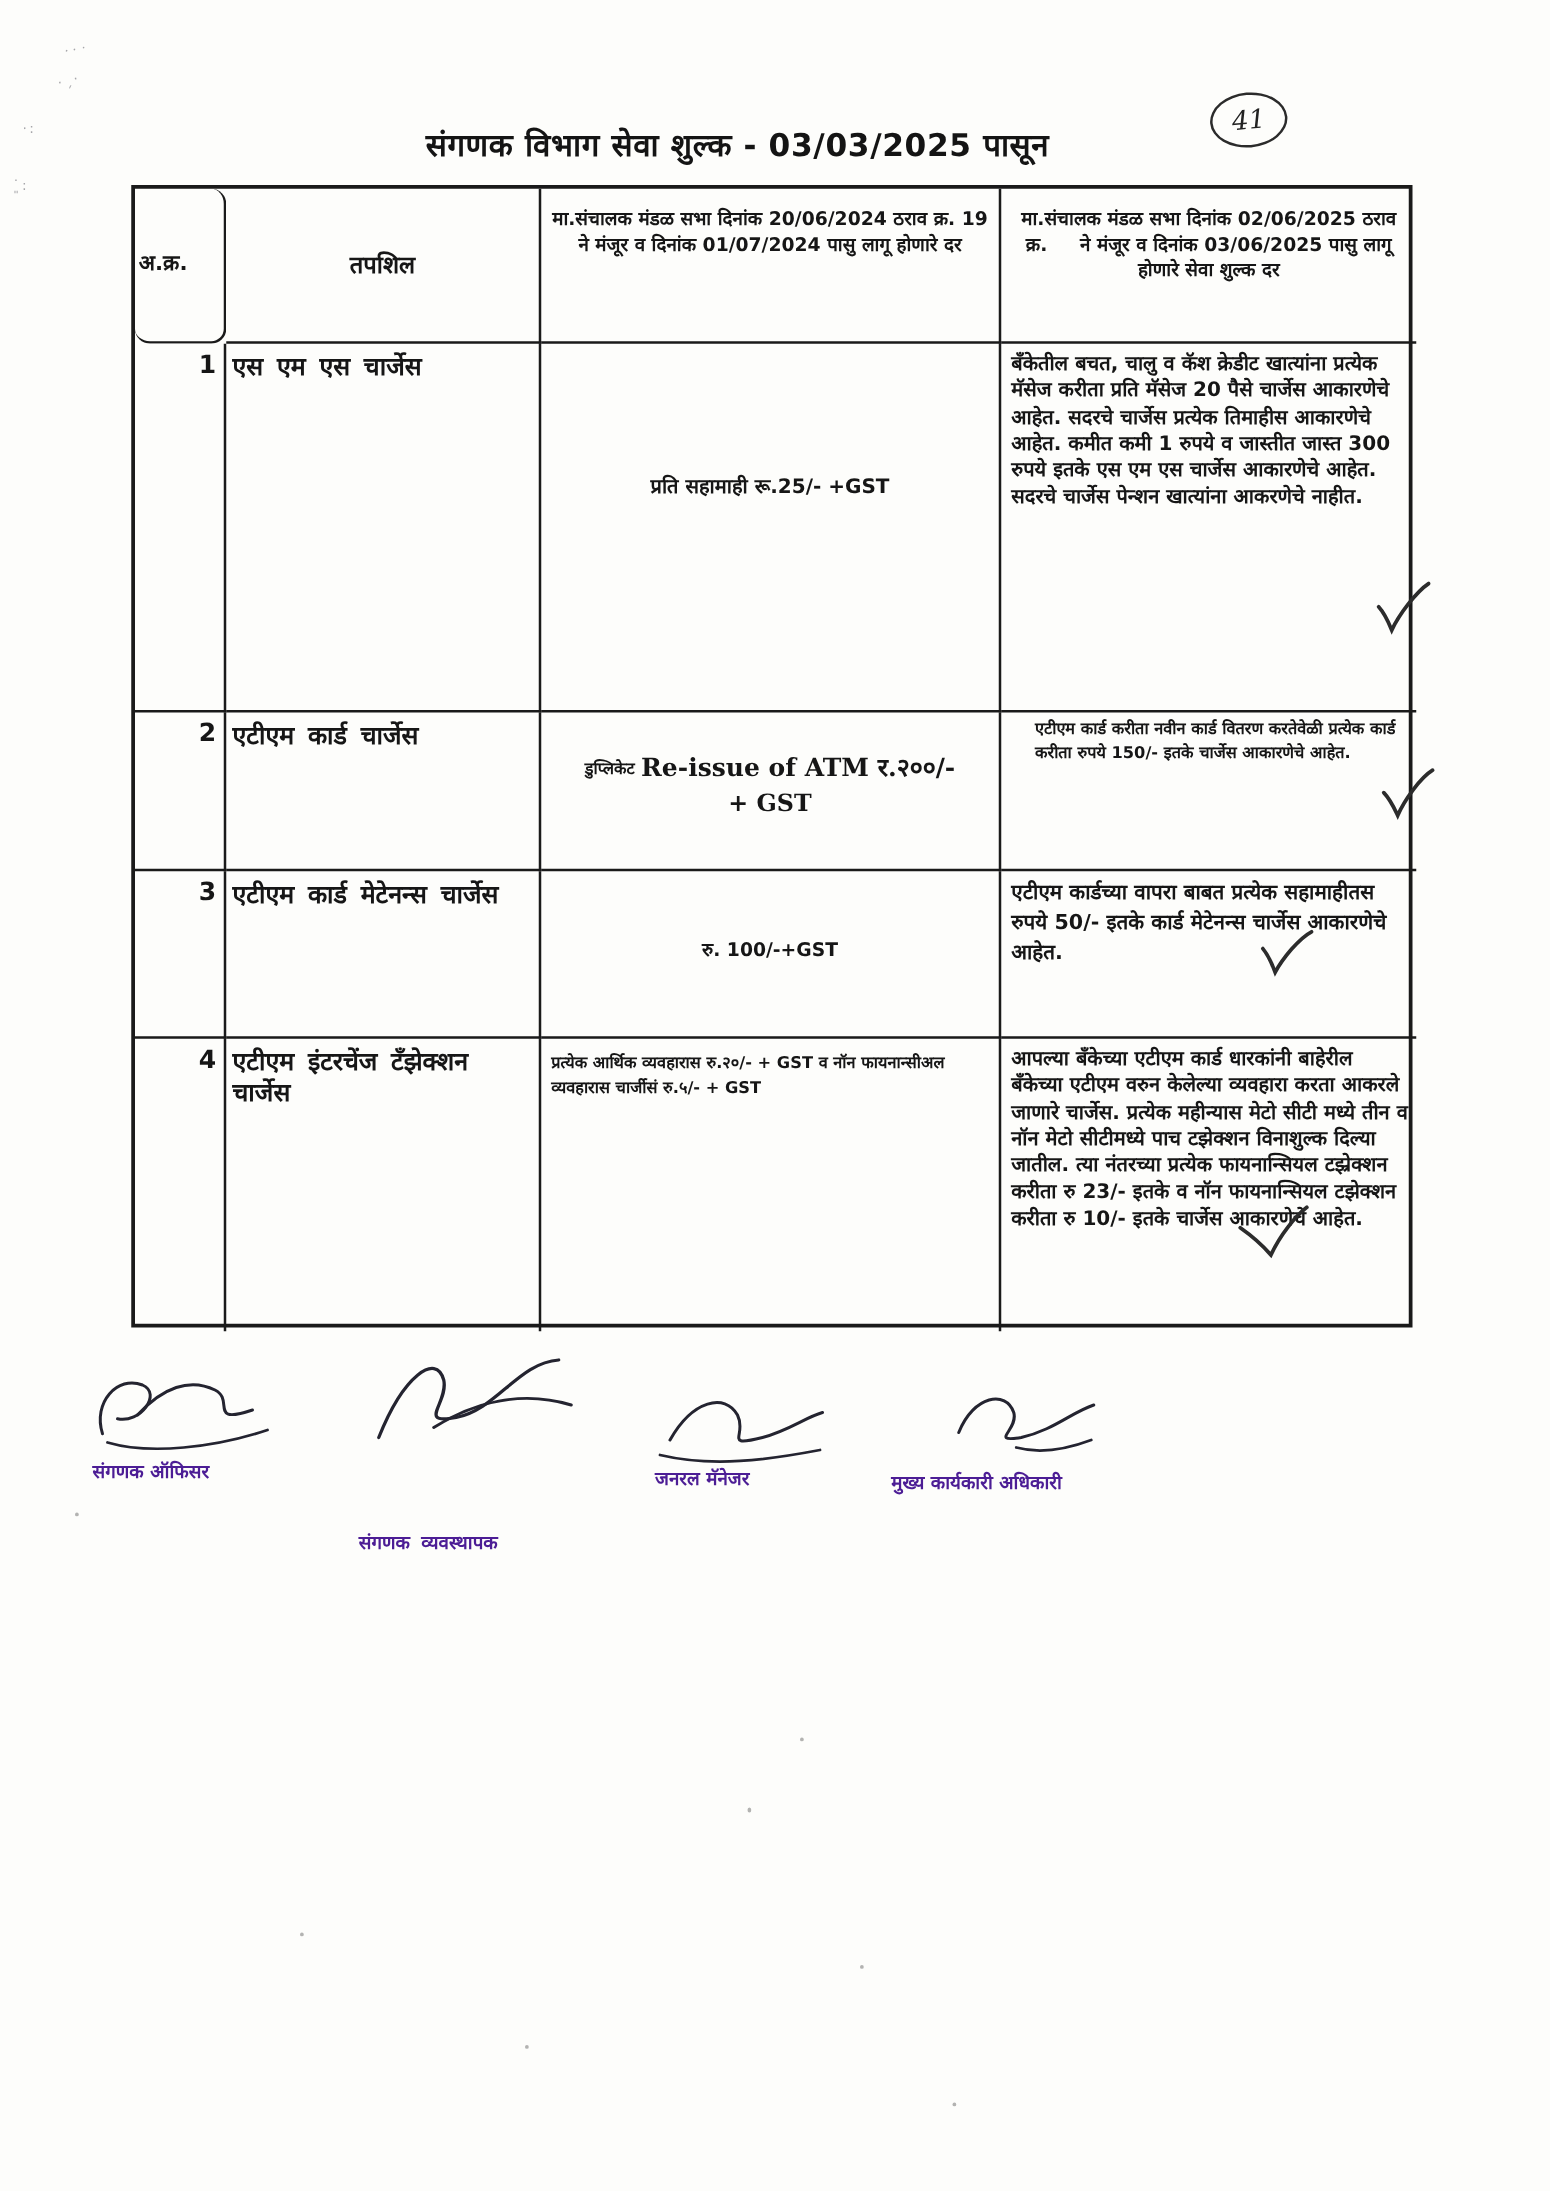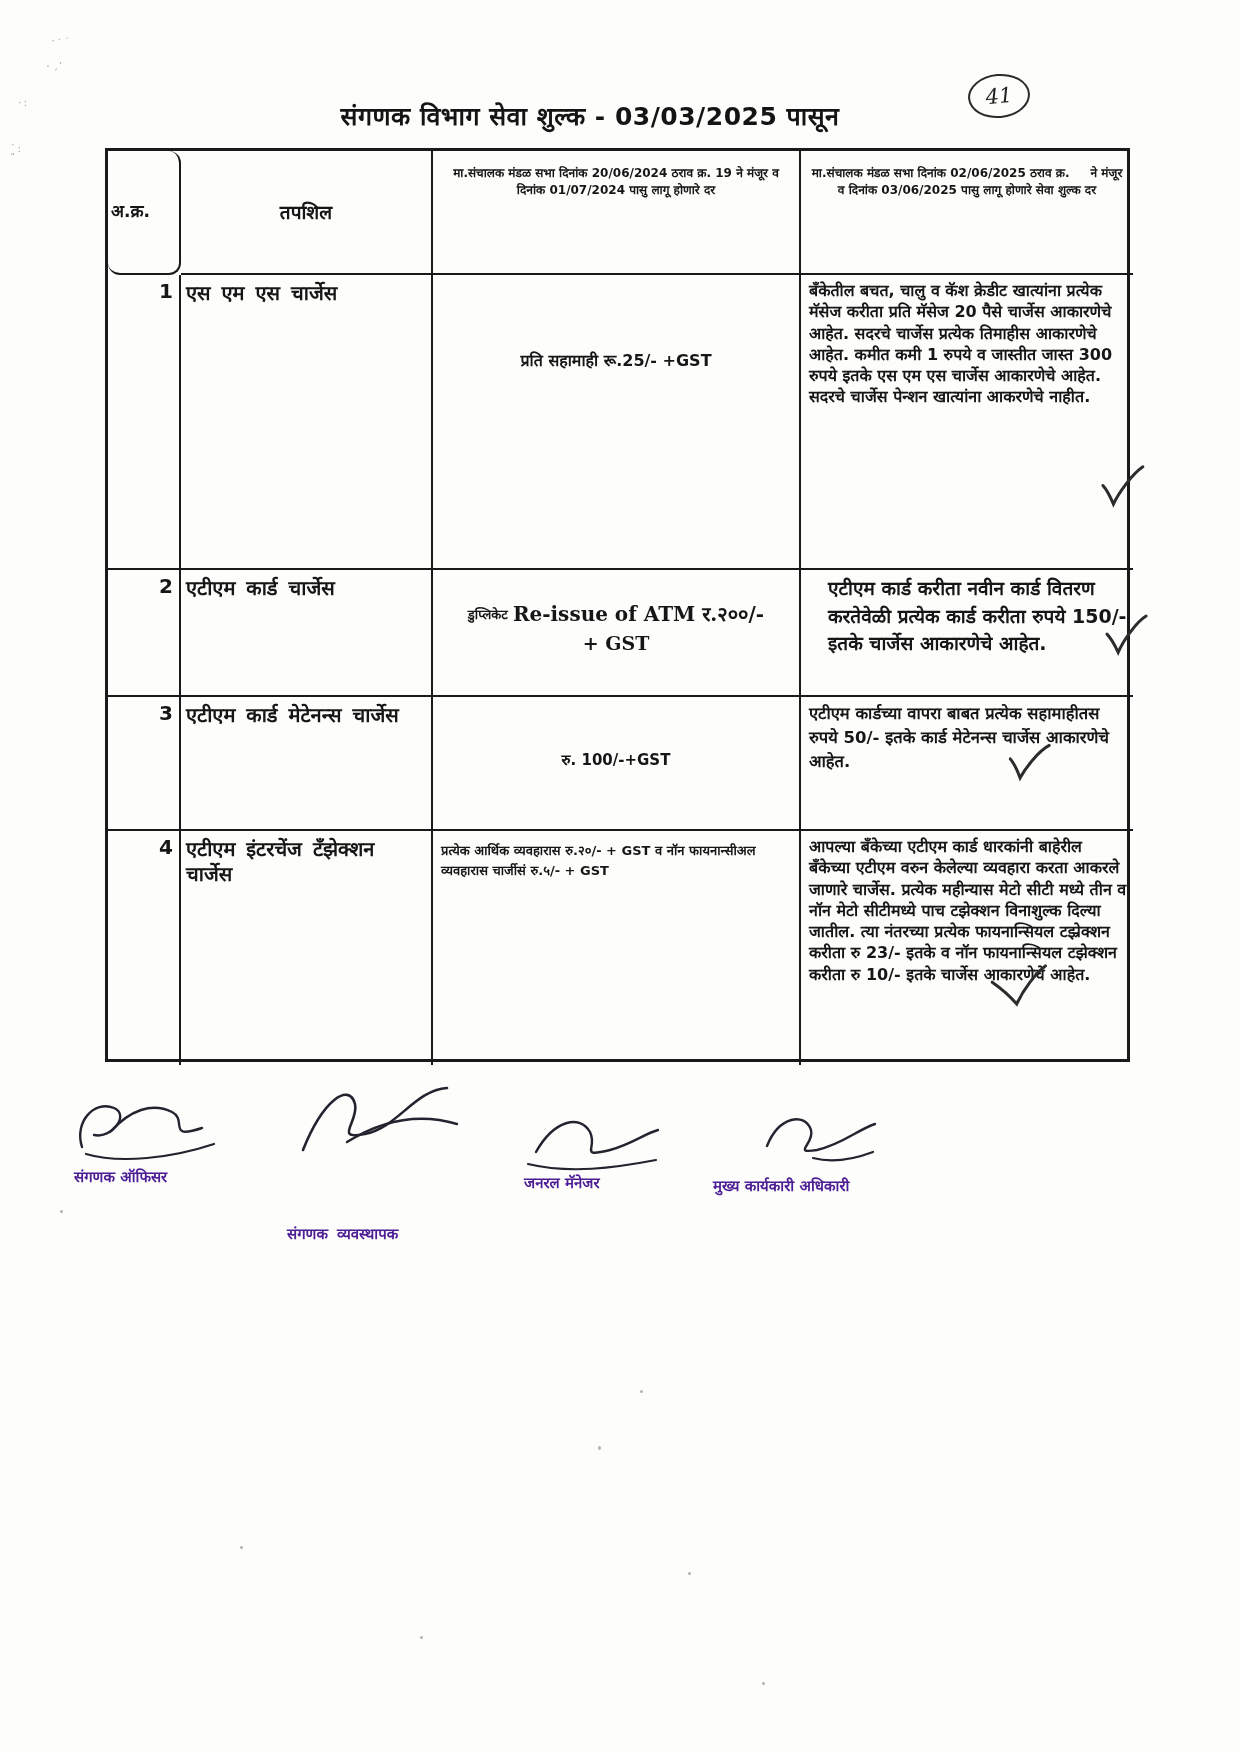--- a/index.html
+++ b/index.html
@@ -30,28 +30,28 @@
     grid-template-rows:124px 295px 127px 134px 234px;
     border:3px solid #1a1a1a;
     box-sizing:border-box;
   }
   .cell{
     border-right:2px solid #1a1a1a;border-bottom:2px solid #1a1a1a;
     box-sizing:border-box;overflow:hidden;position:relative;
   }
   .cell.last-col{border-right:none;}
   .cell.last-row{border-bottom:none;}
-  .th{font-weight:700;font-size:12px;line-height:1.38;}
+  .th{font-weight:700;font-size:15px;line-height:1.38;}
   .th-serial{display:flex;align-items:center;padding-left:3px;font-size:17px;border-radius:12px;}
   .th-detail{display:flex;align-items:center;justify-content:center;font-size:19px;}
   .th-rate{text-align:center;padding:14px 6px 4px 6px;}
   .num-cell{text-align:right;padding:4px 6px 0 0;font-size:20px;font-weight:700;}
   .detail-cell{padding:6px 2px 0 5px;font-size:20px;font-weight:700;line-height:1.25;word-spacing:4px;}
   .newrate-cell{padding:5px 6px 0 8px;font-size:16px;font-weight:700;line-height:1.33;}
-  .r1-old{padding-top:74px;text-align:center;font-size:16px;font-weight:700;}
+  .r1-old{padding-top:102px;text-align:center;font-size:16px;font-weight:700;}
   .r2-old{padding-top:29px;text-align:center;line-height:1.5;}
   .r2-old .dev-small{font-size:13px;font-weight:700;vertical-align:2px;}
   .r2-old .serif-big{font-family:"DejaVu Serif","Liberation Serif",serif;font-size:20px;font-weight:600;}
   .r2-old .gst-line{font-family:"DejaVu Serif","Liberation Serif",serif;font-size:19px;font-weight:600;}
   .r3-old{padding-top:52px;text-align:center;font-size:15px;font-weight:700;}
   .r4-old{padding:10px 4px 0 8px;font-size:13px;font-weight:700;line-height:1.55;}
   
   .check{position:absolute;pointer-events:none;}
   .check svg{display:block;}
   
@@ -91,21 +91,21 @@
 
   <div class="cell num-cell">2</div>
   <div class="cell detail-cell">एटीएम कार्ड चार्जेस</div>
   <div class="cell r2-old">
     <div>
       <span class="dev-small">डुप्लिकेट</span>
       <span class="serif-big">Re-issue of ATM र.२००/-</span>
     </div>
     <div class="gst-line">+ GST</div>
   </div>
-  <div class="cell last-col newrate-cell" style="font-size:19px;line-height:1.45;padding-left:27px;">एटीएम कार्ड करीता नवीन कार्ड वितरण करतेवेळी प्रत्येक कार्ड करीता रुपये 150/- इतके चार्जेस आकारणेचे आहेत.</div>
+  <div class="cell last-col newrate-cell" style="font-size:13px;line-height:1.45;padding-left:27px;">एटीएम कार्ड करीता नवीन कार्ड वितरण करतेवेळी प्रत्येक कार्ड करीता रुपये 150/- इतके चार्जेस आकारणेचे आहेत.</div>
 
   <div class="cell num-cell">3</div>
   <div class="cell detail-cell">एटीएम कार्ड मेटेनन्स चार्जेस</div>
   <div class="cell r3-old">रु. 100/-+GST</div>
   <div class="cell last-col newrate-cell" style="font-size:16.5px;line-height:1.45;">एटीएम कार्डच्या वापरा बाबत प्रत्येक सहामाहीतस रुपये 50/- इतके कार्ड मेटेनन्स चार्जेस आकारणेचे आहेत.</div>
 
   <div class="cell last-row num-cell">4</div>
   <div class="cell last-row detail-cell">एटीएम इंटरचेंज टॅंझेक्शन चार्जेस</div>
   <div class="cell last-row r4-old">प्रत्येक आर्थिक व्यवहारास रु.२०/- + GST व नॉन फायनान्सीअल व्यवहारास चार्जीसं रु.५/- + GST</div>
   <div class="cell last-row last-col newrate-cell">आपल्या बँकेच्या एटीएम कार्ड धारकांनी बाहेरील बँकेच्या एटीएम वरुन केलेल्या व्यवहारा करता आकरले जाणारे चार्जेस. प्रत्येक महीन्यास मेटो सीटी मध्ये तीन व नॉन मेटो सीटीमध्ये पाच टझेक्शन विनाशुल्क दिल्या जातील. त्या नंतरच्या प्रत्येक फायनान्सियल टझ्रेक्शन करीता रु 23/- इतके व नॉन फायनान्सियल टझेक्शन करीता रु 10/- इतके चार्जेस आकारणेचे आहेत.</div>

